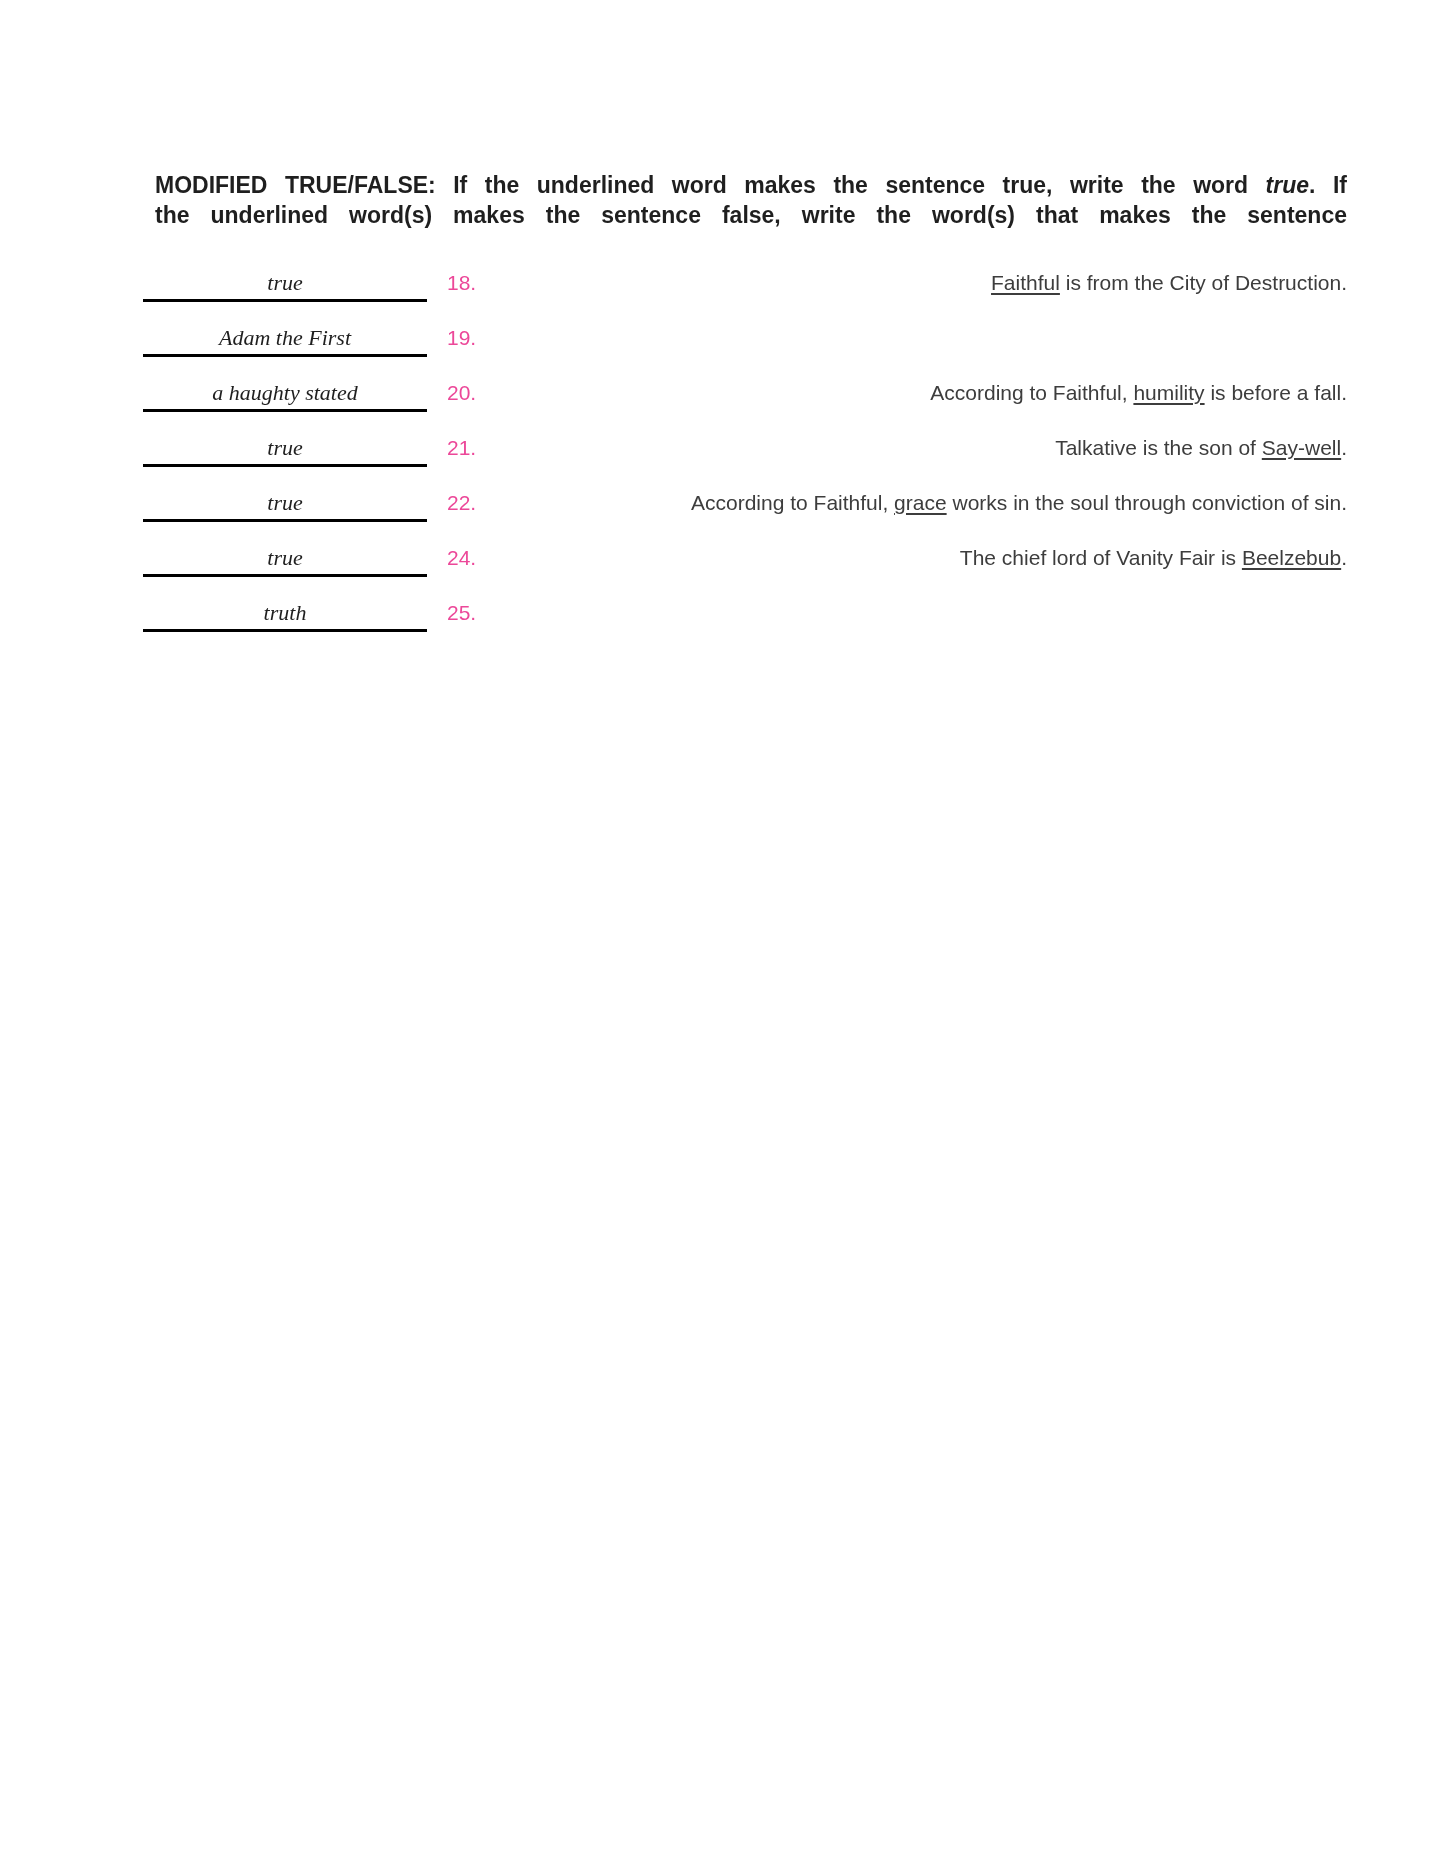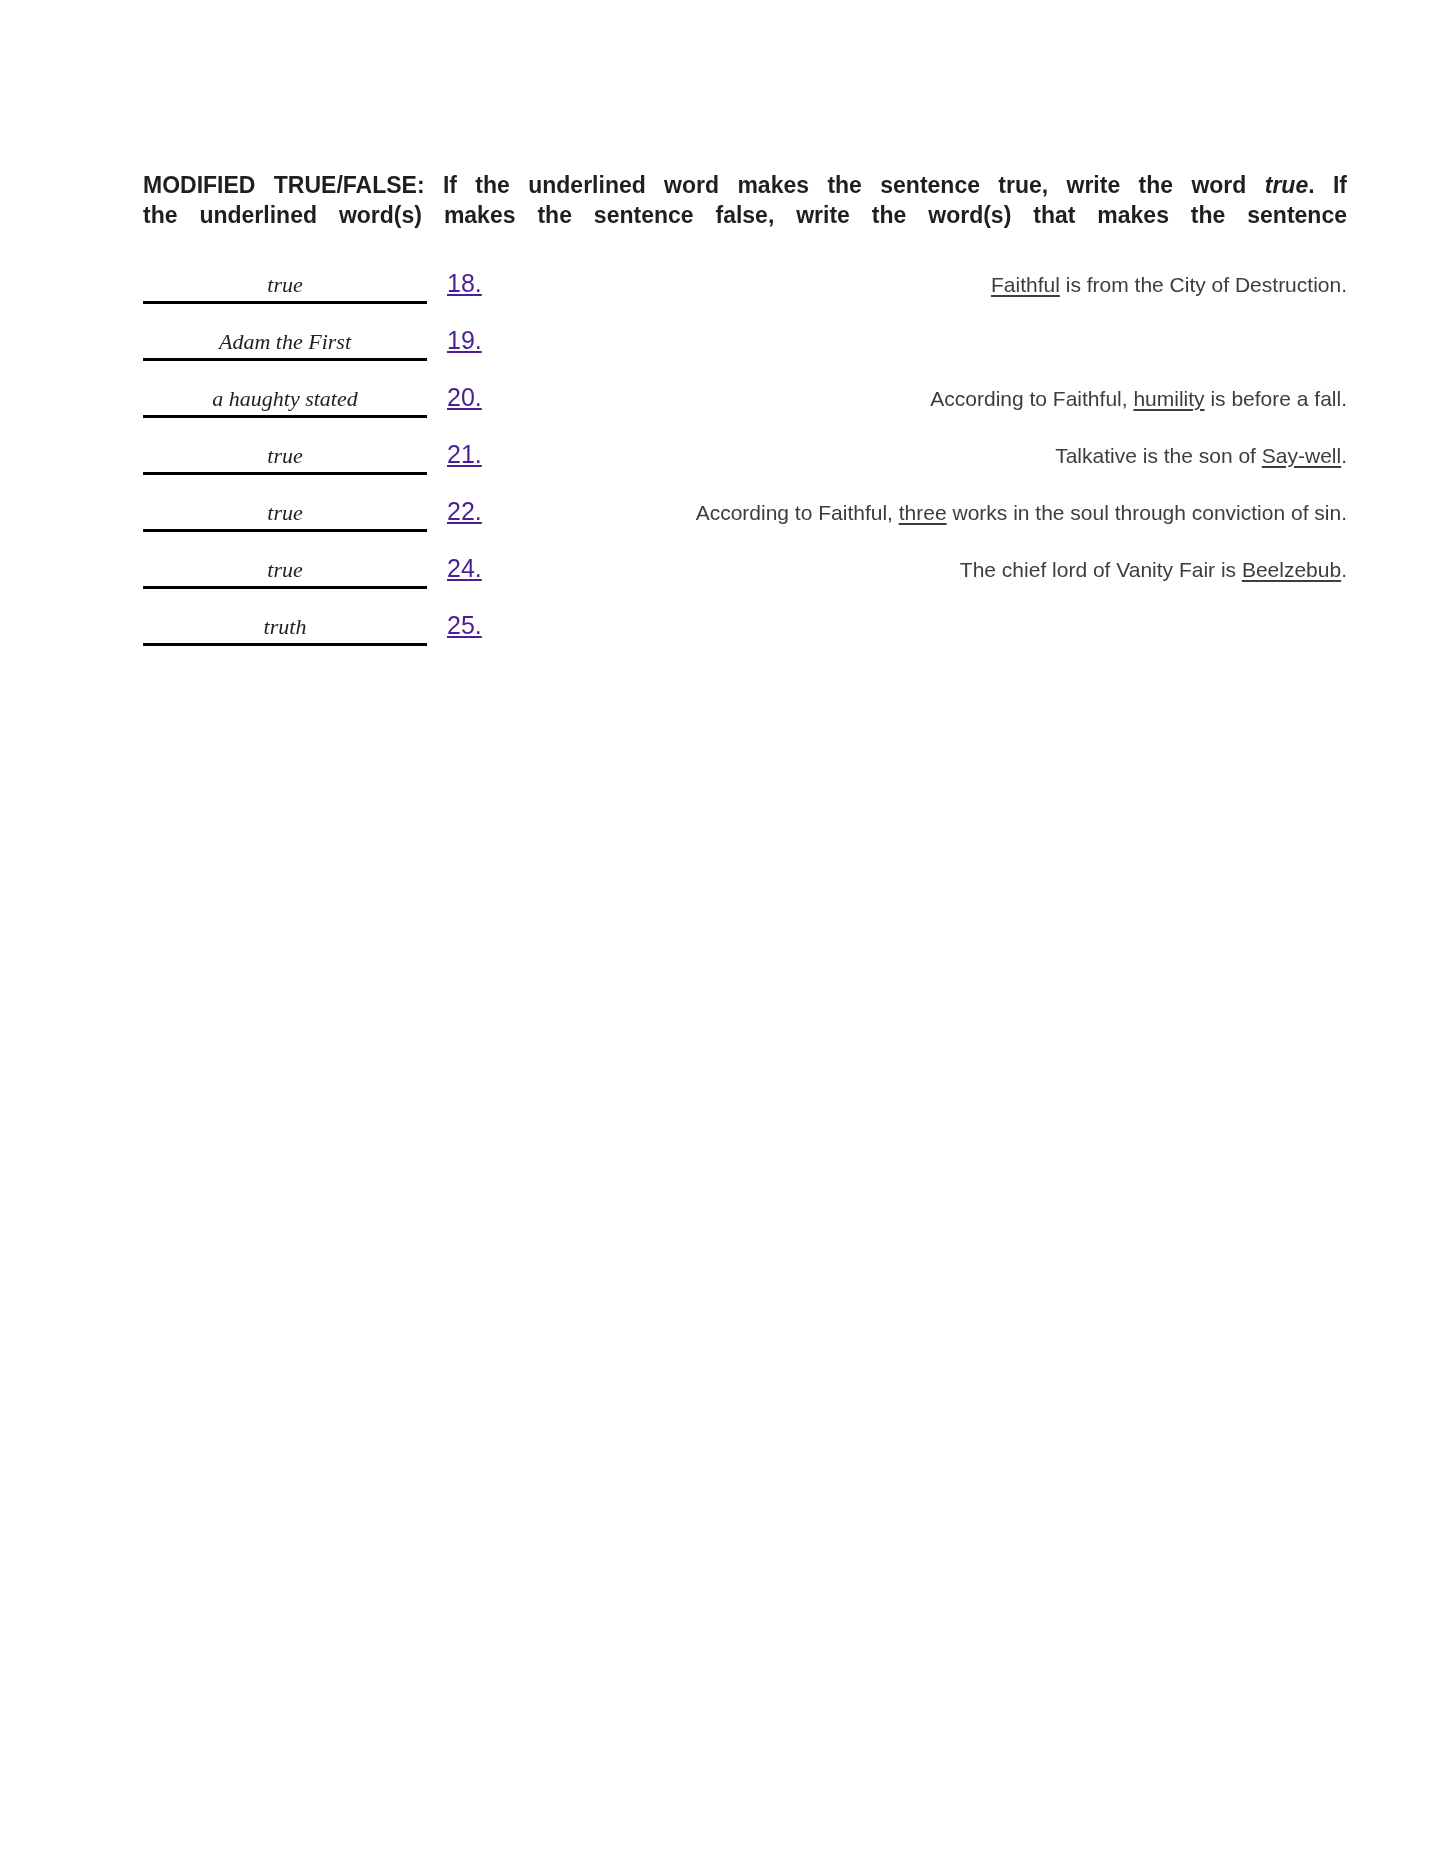--- a/index.html
+++ b/index.html
@@ -17,20 +17,21 @@
     position: absolute;
     left: 143px; top: 170px;
     width: 1204px;
   }
   
   .header {
     color: #1f1f1f;
     font-weight: bold;
     font-size: 23px;
     line-height: 30px;
+    margin-left: 12px;
   }
   .header .jline {
     text-align: justify;
     text-align-last: justify;
   }
   .header .lastline { text-align: left; }
   .header .em-italic { font-style: italic; }
   .header .points { font-style: italic; font-weight: normal; }
   
   .questions { margin-top: 38px; }
@@ -49,24 +50,23 @@
   }
   .answer-text {
     font-family: "Liberation Serif", serif;
     font-style: italic;
     font-size: 22px;
     color: #1f1f1f;
   }
   .qnum {
     flex: 0 0 43px;
     width: 43px;
-    font-size: 25px;
+    font-size: 21px;
     line-height: 30px;
-    color: #4c1d95;
-    text-decoration: underline;
+    color: #ec4899;
   }
   .qtext {
     flex: 1 1 auto;
     font-size: 21px;
     line-height: 30px;
     color: #3d3d3d;
     text-align: right;
   }
   .qtext u {
     text-decoration: underline;
@@ -106,21 +106,21 @@
 
       <div class="qrow">
         <div class="answer-cell"><span class="answer-text">true</span></div>
         <div class="qnum">21.</div>
         <div class="qtext"><span>Talkative is the son of </span><u>Say-well</u><span>.</span></div>
       </div>
 
       <div class="qrow">
         <div class="answer-cell"><span class="answer-text">true</span></div>
         <div class="qnum">22.</div>
-        <div class="qtext"><span>According to Faithful, </span><u>three</u><span> works in the soul through conviction of sin.</span></div>
+        <div class="qtext"><span>According to Faithful, </span><u>grace</u><span> works in the soul through conviction of sin.</span></div>
       </div>
 
 
       <div class="qrow">
         <div class="answer-cell"><span class="answer-text">true</span></div>
         <div class="qnum">24.</div>
         <div class="qtext"><span>The chief lord of Vanity Fair is </span><u>Beelzebub</u><span>.</span></div>
       </div>
 
       <div class="qrow">

